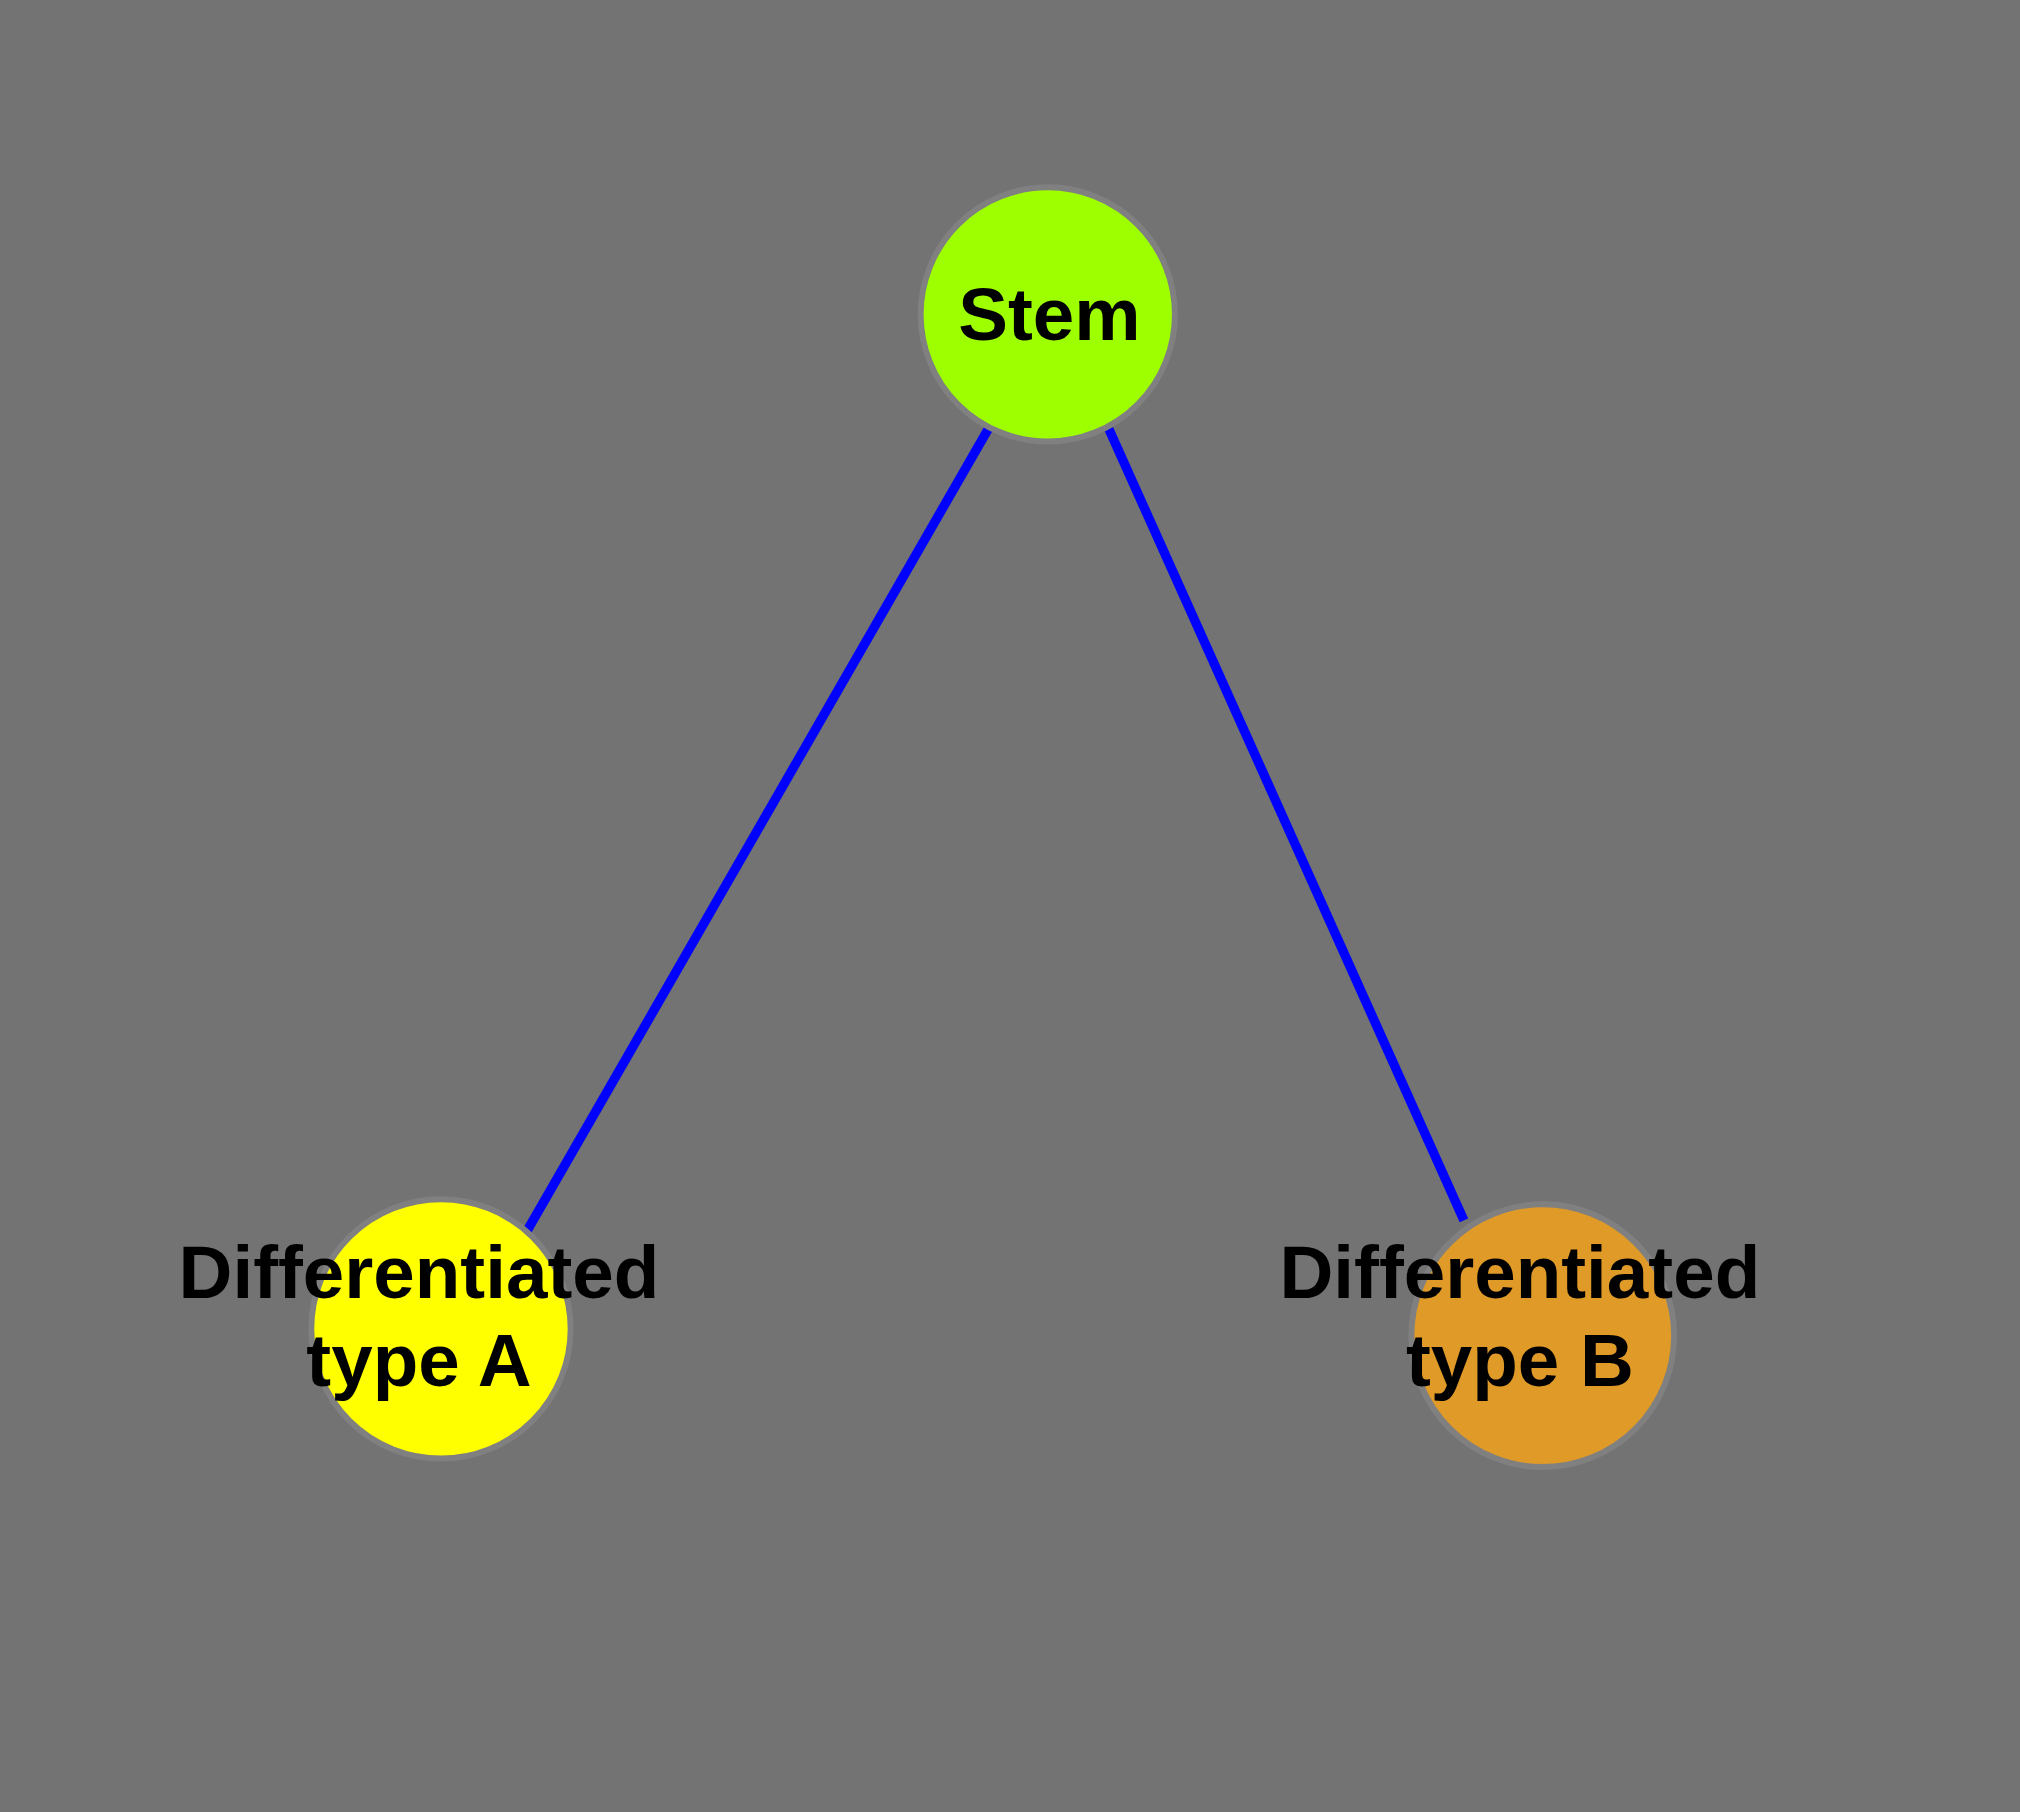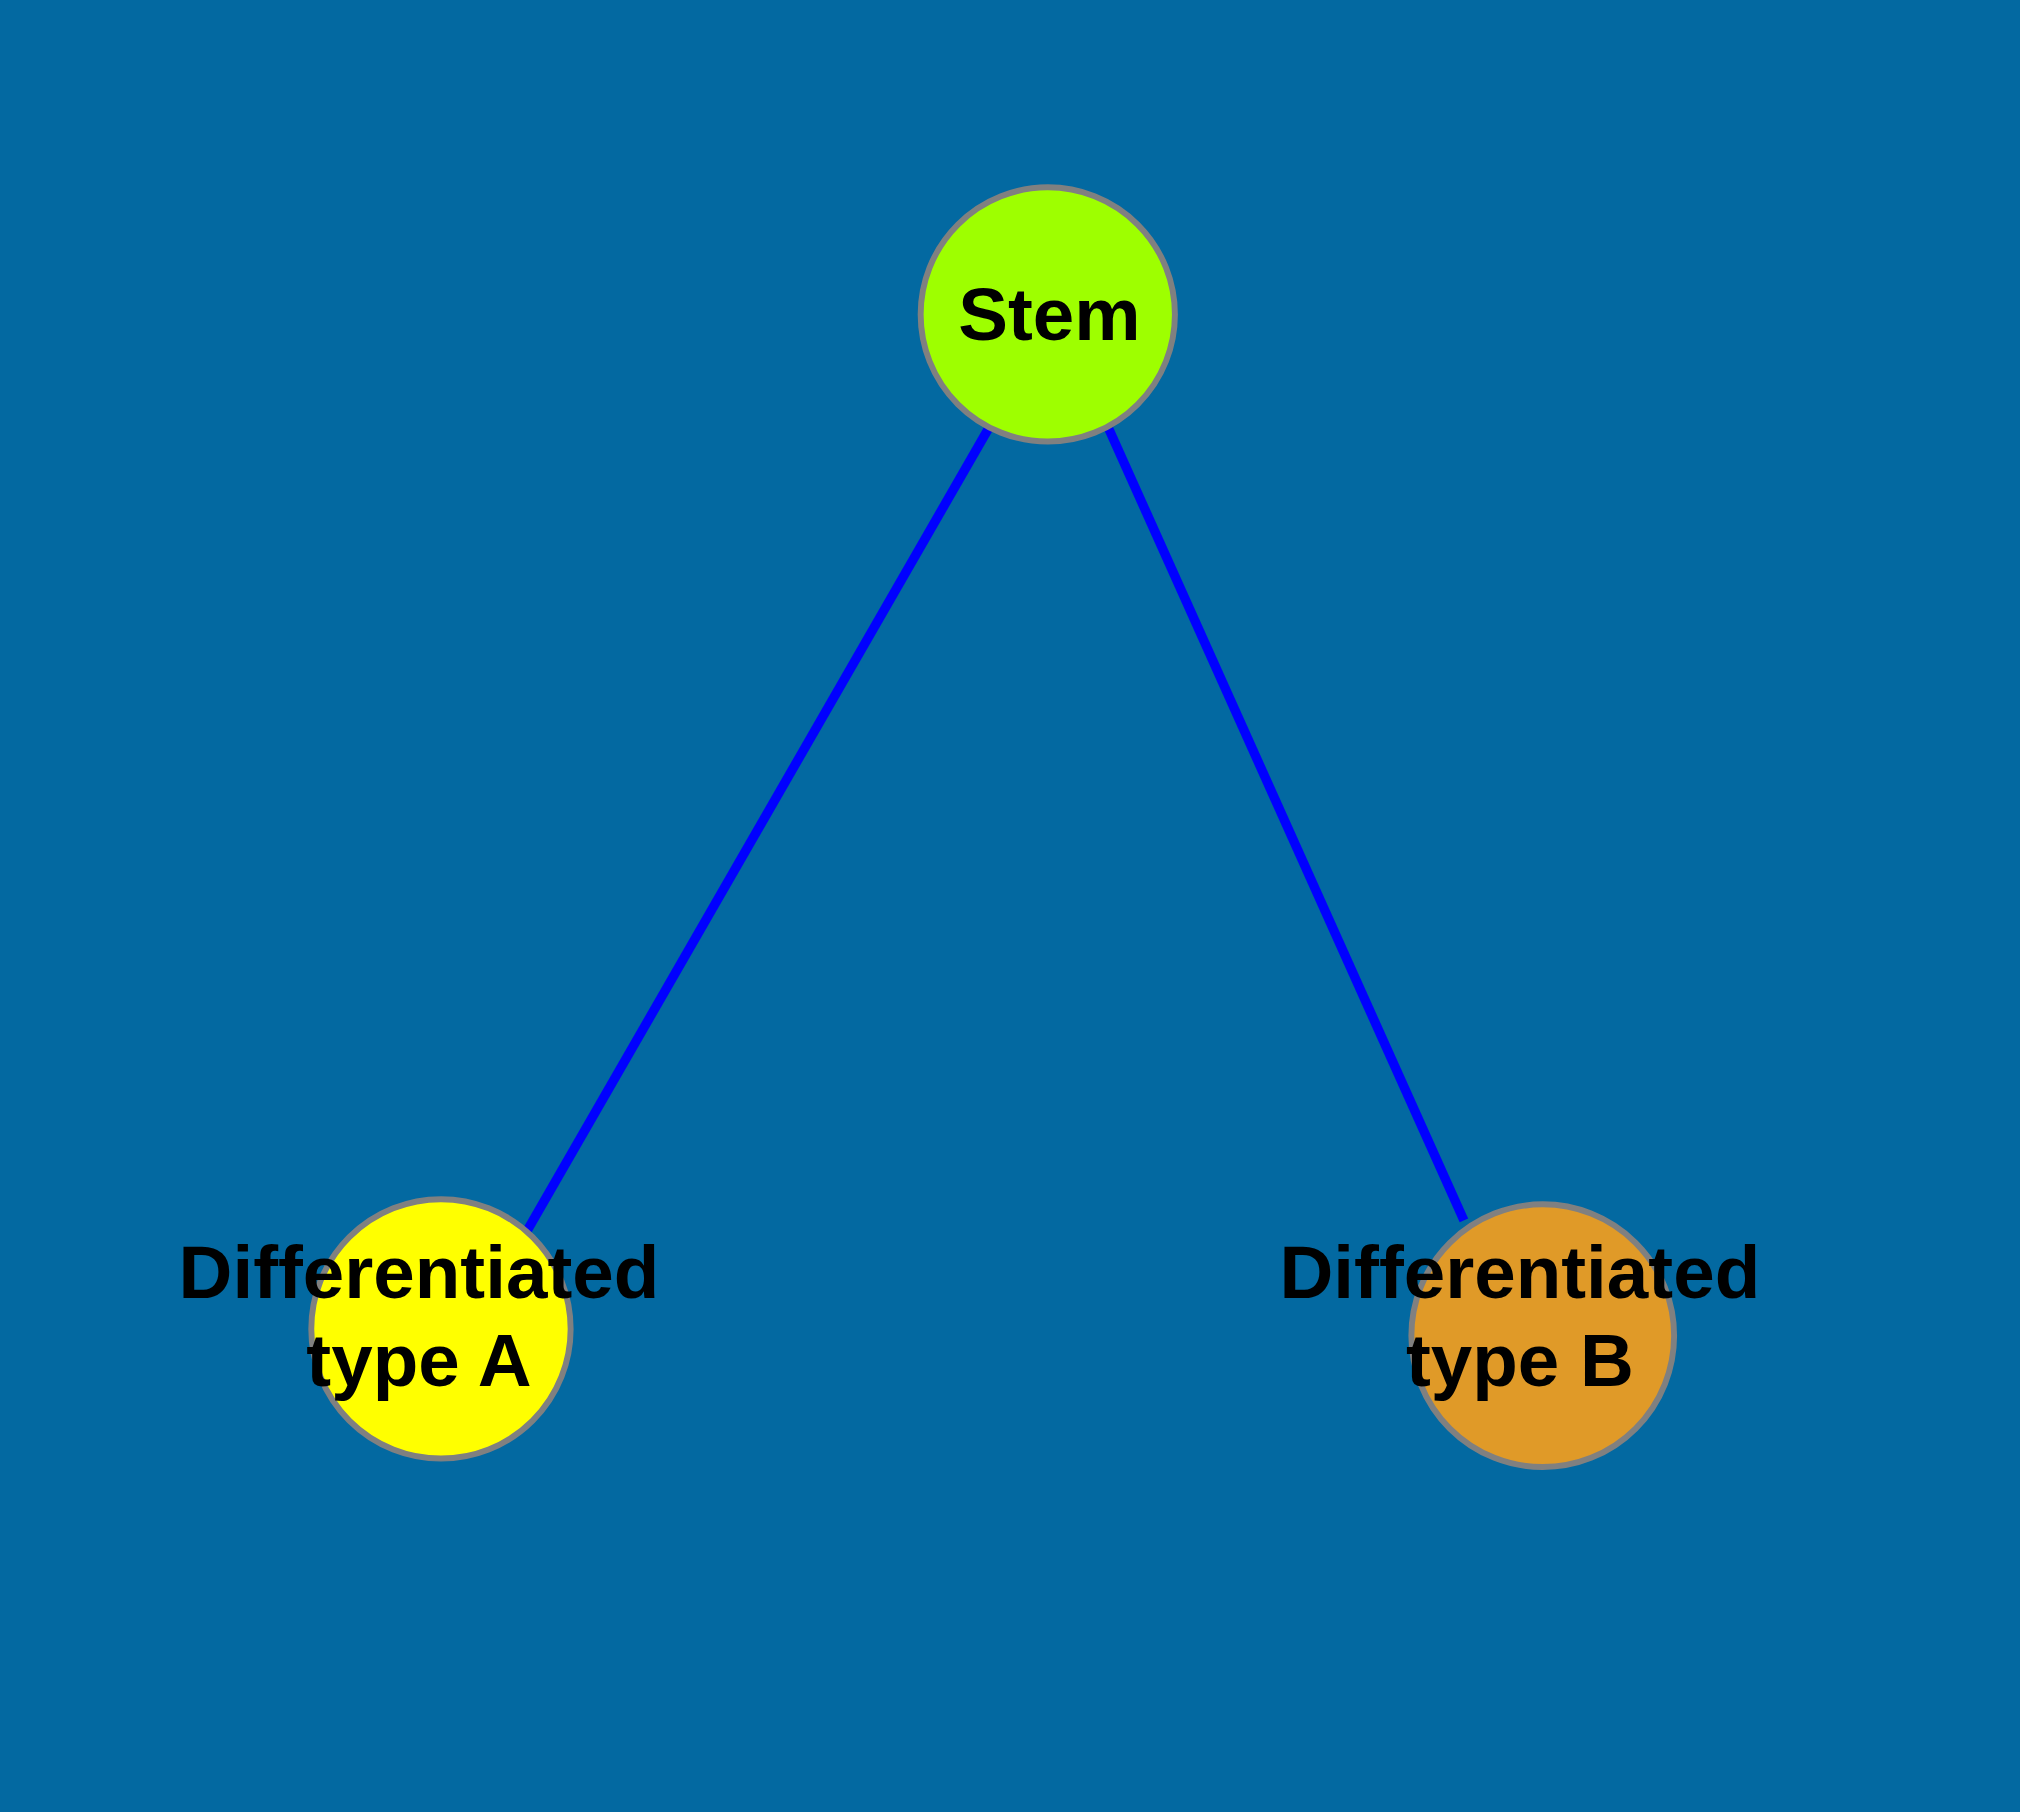--- a/index.html
+++ b/index.html
@@ -27,21 +27,21 @@
     font-family: "Liberation Sans", sans-serif;
     font-weight: bold;
     fill: #000000;
     text-anchor: middle;
     dominant-baseline: middle;
   }
 </style>
 </head>
 <body>
 
-<div id="canvas" style="width: 2021px; height: 1812px; background: #0369a1;">
+<div id="canvas" style="width: 2021px; height: 1812px; background: #737373;">
   <svg id="graph-svg" viewBox="0 0 2384 2138" xmlns="http://www.w3.org/2000/svg" style="width: 2021px; height: 1812px;">
 
     <g>
       <line class="graph-edge" x1="1167" y1="504" x2="620" y2="1455" stroke="#0000ff" stroke-width="11" stroke-linecap="butt"></line>
       <line class="graph-edge" x1="1308" y1="506" x2="1727" y2="1440" stroke="#0000ff" stroke-width="11" stroke-linecap="butt"></line>
     </g>
 
     <g>
       <g>
         <circle cx="1236" cy="371" r="150" fill="#9eff00" stroke="#808080" stroke-width="7"></circle>

